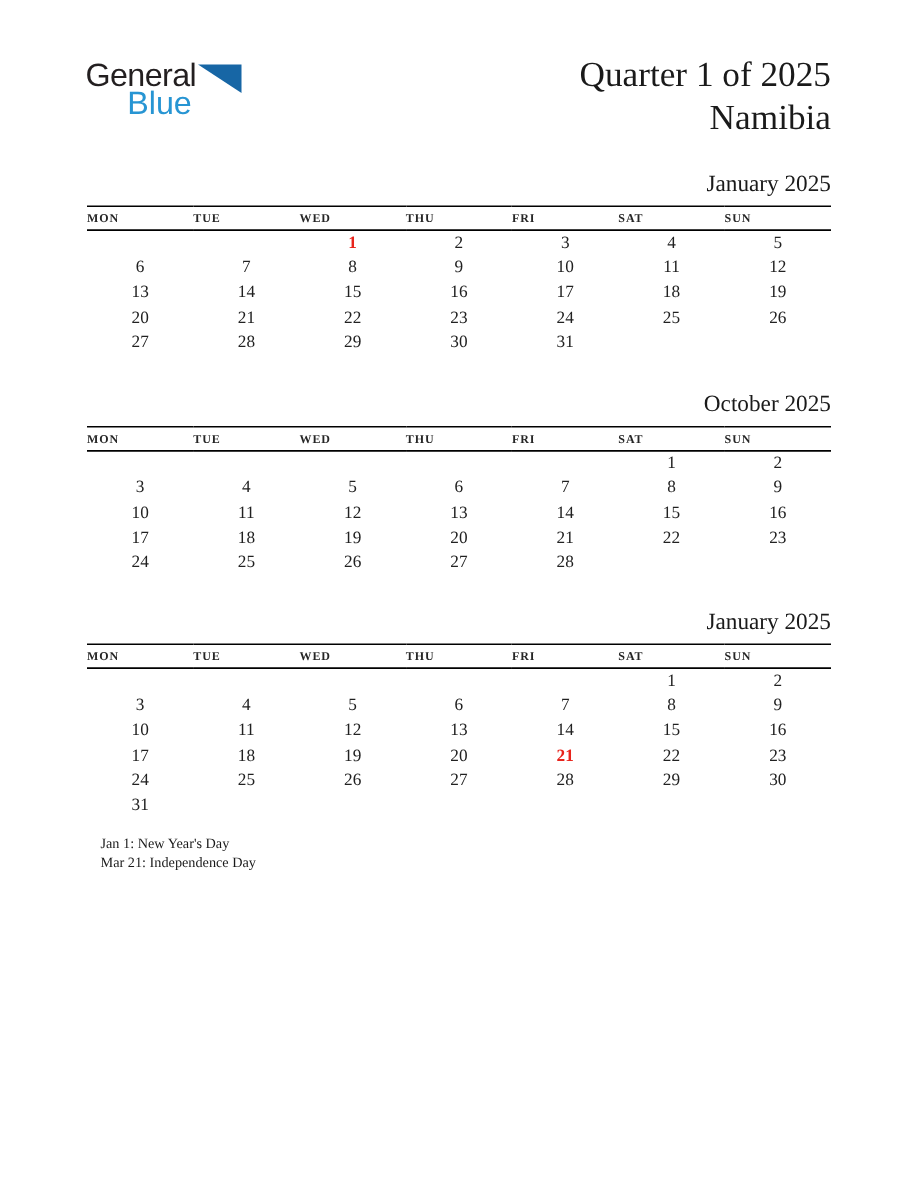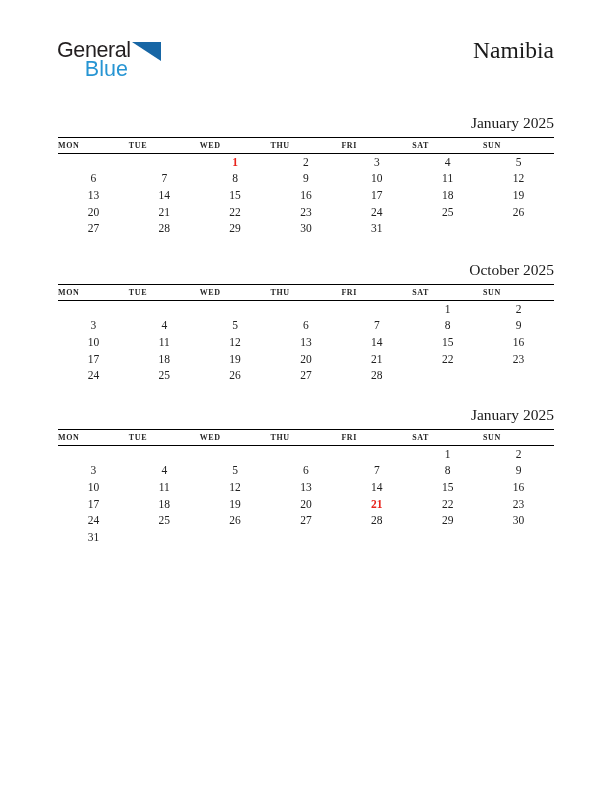--- a/index.html
+++ b/index.html
@@ -13,21 +13,21 @@
     overflow: hidden;
   }
 
   
   .logo {
     position: absolute;
     left: 57px;
     top: 40px;
     font-family: "Liberation Sans", sans-serif;
   }
-  .logo-row { display: flex; align-items: center; }
+  .logo-row { display: flex; align-items: flex-end; }
   .logo-general {
     font-size: 21.5px;
     line-height: 1;
     color: #231f20;
     letter-spacing: -0.4px;
   }
   .logo-triangle {
     width: 0; height: 0;
     border-top: 19px solid var(--tri, #1766a5);
     border-left: 29px solid transparent;
@@ -109,20 +109,21 @@
 
   <div class="logo">
     <div class="logo-row">
       <span class="logo-general">General</span>
       <span class="logo-triangle"></span>
     </div>
     <div class="logo-blue">Blue</div>
   </div>
 
   <div class="doc-title">
+    <div>Quarter 1 of 2025</div>
     <div>Namibia</div>
   </div>
 
   <div id="months">
       <section class="month month-0">
         <h2 class="month-title">January 2025</h2>
         <table class="cal">
           <thead>
             <tr>
               <th>MON</th>
@@ -313,14 +314,18 @@
               <td></td>
               <td></td>
               <td></td>
               <td></td>
             </tr>
           </tbody>
         </table>
       </section>
     </div>
 
+  <div class="footnotes">
+    <div>Jan 1: New Year's Day</div>
+    <div>Mar 21: Independence Day</div>
+  </div>
 
 </div>
 
 </body></html>

